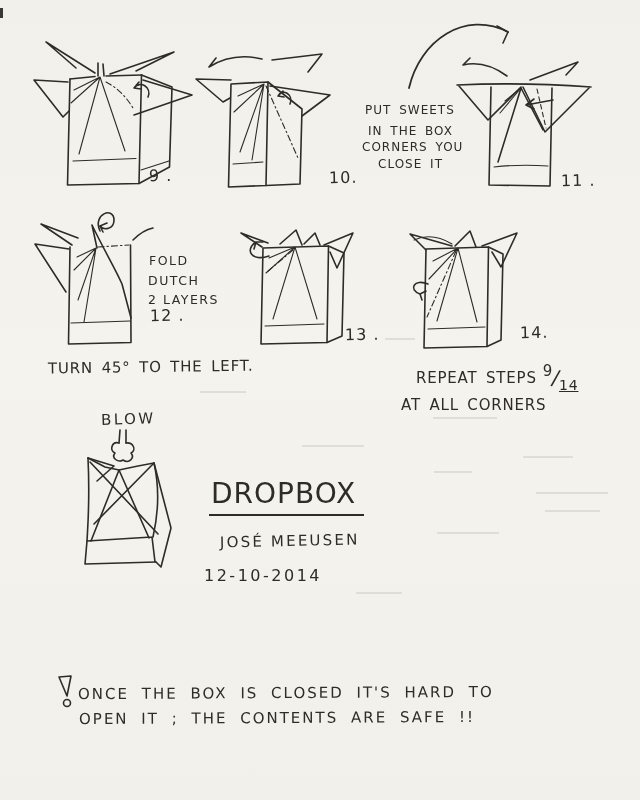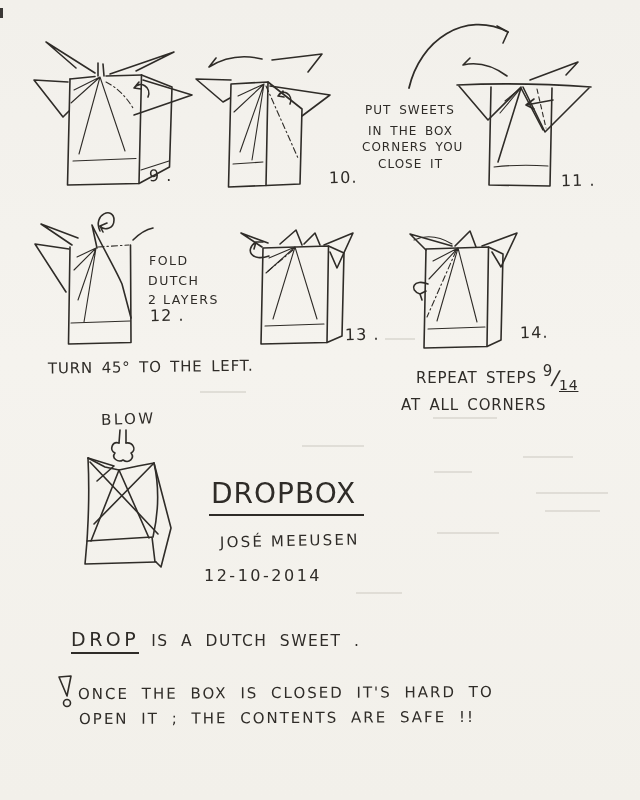--- a/index.html
+++ b/index.html
@@ -192,19 +192,16 @@
     <span>REPEAT STEPS</span><span class="frac"><span class="num">9</span><span class="slash">/</span><span class="den">14</span></span>
   </div>
   <div class="hw caption" style="left:401px;top:396px;">AT ALL CORNERS</div>
 
   <div class="hw blow" style="left:101px;top:410px;">BLOW</div>
 
   <div class="hw title" style="left:209px;top:472px;">DROPBOX</div>
   <div class="hw author" style="left:220px;top:532px;">JOSÉ MEEUSEN</div>
   <div class="hw date" style="left:204px;top:566px;">12-10-2014</div>
 
-  <div class="hw dropline" style="left:71px;top:628px;">
-    <span class="dropword">DROP</span><span>IS A DUTCH SWEET .</span>
-  </div>
   <div class="hw warn" style="left:78px;top:684px;">ONCE THE BOX IS CLOSED IT'S HARD TO</div>
   <div class="hw warn" style="left:79px;top:709px;">OPEN IT ; THE CONTENTS ARE SAFE !!</div>
 
 </div>
 
 </body></html>

